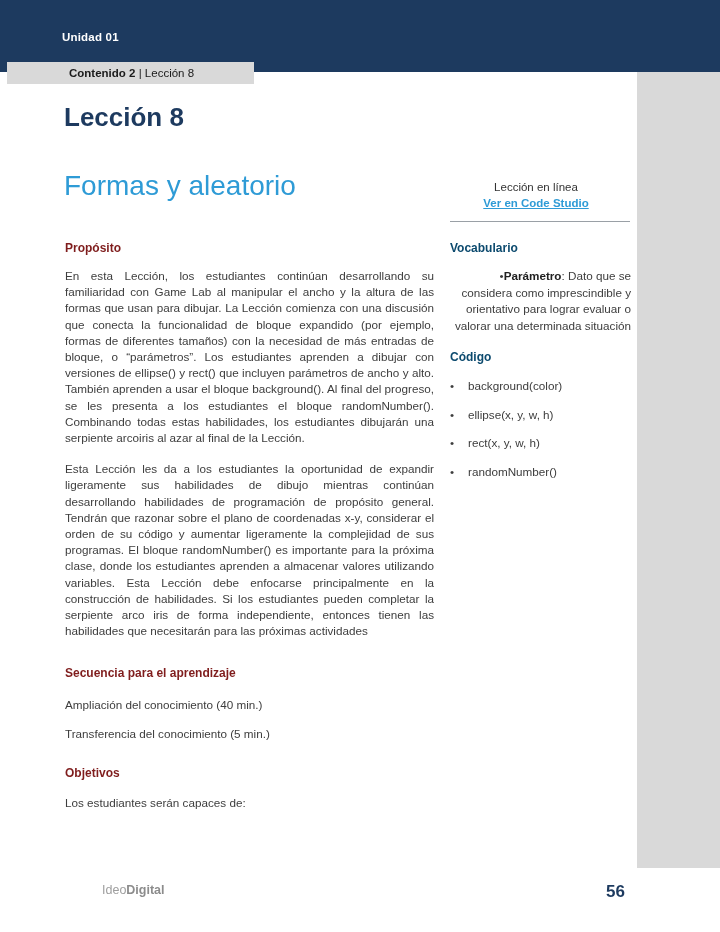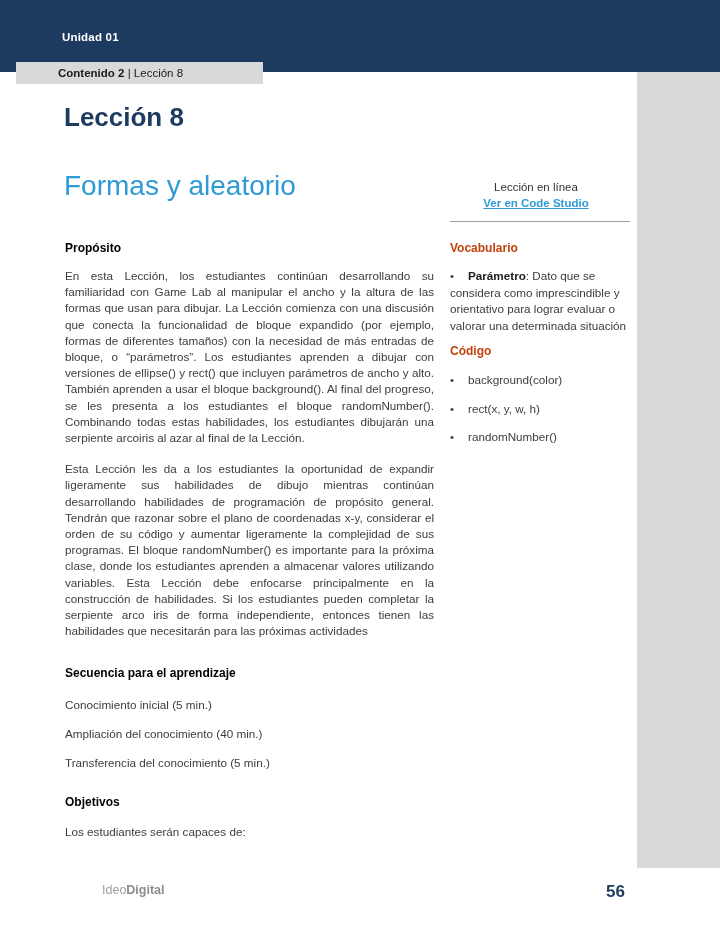--- a/index.html
+++ b/index.html
@@ -15,25 +15,25 @@
     position: absolute; top: 0; left: 0;
     width: 720px; height: 72px;
     background: #1d3a5f;
   }
   .unit-label {
     position: absolute; top: 31px; left: 62px;
     color: #ffffff; font-size: 11.5px; font-weight: bold;
     letter-spacing: 0.2px;
   }
   .breadcrumb {
-    position: absolute; top: 62px; left: 16px;
+    position: absolute; top: 62px; left: 7px;
     width: 247px; height: 22px;
     background: #d9d9d9;
     display: flex; align-items: center;
-    padding-left: 42px;
+    padding-left: 62px;
     font-size: 11.5px; color: #1a1a1a;
     z-index: 2;
     white-space: pre;
   }
   .breadcrumb .bc-bold { font-weight: bold; }
   .gray-band {
     position: absolute; top: 72px; left: 637px;
     width: 83px; height: 796px;
     background: #d9d9d9;
   }
@@ -54,39 +54,39 @@
   .right-divider {
     position: absolute; top: 221px; left: 450px;
     width: 180px; border-top: 1px solid #9aa0a6;
   }
   .left-col {
     position: absolute; top: 241px; left: 65px;
     width: 369px;
     font-size: 11.7px; line-height: 16.2px; color: #3d3d3d;
   }
   .left-col h3 {
-    font-size: 12px; font-weight: bold; color: #000000;
+    font-size: 12px; font-weight: bold; color: #7f1d1d;
     line-height: 14px;
   }
   h3.purpose-head { margin-bottom: 13px; }
   .left-col p.body { text-align: justify; margin-bottom: 15px; }
   h3.seq-head { margin-top: 27px; margin-bottom: 17px; }
   .seq-item { margin-bottom: 13px; line-height: 16px; }
   h3.obj-head { margin-top: 24px; margin-bottom: 15px; }
   .right-col {
     position: absolute; top: 241px; left: 450px;
     width: 181px;
     font-size: 11.7px; line-height: 16.5px; color: #3d3d3d;
   }
   .right-col h4 {
-    font-size: 12px; font-weight: bold; color: #c2410c;
+    font-size: 12px; font-weight: bold; color: #0c4a6e;
     line-height: 14px; margin-bottom: 13px;
   }
   .right-col h4.code-head { margin-bottom: 14px; }
-  .vocab-item { margin-bottom: 10px; }
+  .vocab-item { margin-bottom: 16px; text-align: right; }
   .vocab-item strong { color: #212121; }
   .bullet { display: inline-block; width: 18px; }
   .bullet::before { content: "\2022"; color: #3d3d3d; }
   .code-list { list-style: none; }
   .code-list li { margin-bottom: 12.5px; line-height: 16px; white-space: nowrap; }
   .brand {
     position: absolute; top: 883px; left: 62px;
     font-size: 12.5px; color: #9e9e9e; margin-left: 40px;
   }
   .brand b { color: #8c8c8c; }
@@ -117,35 +117,35 @@
   </div>
 
   <div class="right-divider"></div>
 
   <div class="left-col">
     <h3 class="purpose-head">Propósito</h3>
     <p class="body">En esta Lección, los estudiantes continúan desarrollando su familiaridad con Game Lab al manipular el ancho y la altura de las formas que usan para dibujar. La Lección comienza con una discusión que conecta la funcionalidad de bloque expandido (por ejemplo, formas de diferentes tamaños) con la necesidad de más entradas de bloque, o “parámetros”. Los estudiantes aprenden a dibujar con versiones de ellipse() y rect() que incluyen parámetros de ancho y alto. También aprenden a usar el bloque background(). Al final del progreso, se les presenta a los estudiantes el bloque randomNumber(). Combinando todas estas habilidades, los estudiantes dibujarán una serpiente arcoiris al azar al final de la Lección.</p>
     <p class="body">Esta Lección les da a los estudiantes la oportunidad de expandir ligeramente sus habilidades de dibujo mientras continúan desarrollando habilidades de programación de propósito general. Tendrán que razonar sobre el plano de coordenadas x-y, considerar el orden de su código y aumentar ligeramente la complejidad de sus programas. El bloque randomNumber() es importante para la próxima clase, donde los estudiantes aprenden a almacenar valores utilizando variables. Esta Lección debe enfocarse principalmente en la construcción de habilidades. Si los estudiantes pueden completar la serpiente arco iris de forma independiente, entonces tienen las habilidades que necesitarán para las próximas actividades</p>
 
     <h3 class="seq-head">Secuencia para el aprendizaje</h3>
-    <p class="seq-item">Conocimiento inicial (5 min.)</p>
     <p class="seq-item">Ampliación del conocimiento (40 min.)</p>
     <p class="seq-item">Transferencia del conocimiento (5 min.)</p>
 
     <h3 class="obj-head">Objetivos</h3>
     <p class="seq-item">Los estudiantes serán capaces de:</p>
   </div>
 
   <div class="right-col">
     <h4>Vocabulario</h4>
     <p class="vocab-item"><span class="bullet"></span><strong>Parámetro</strong><span>: Dato que se considera como imprescindible y orientativo para lograr evaluar o valorar una determinada situación</span></p>
 
     <h4 class="code-head">Código</h4>
     <ul class="code-list">
       <li><span class="bullet"></span><span>background(color)</span></li>
+      <li><span class="bullet"></span><span>ellipse(x, y, w, h)</span></li>
       <li><span class="bullet"></span><span>rect(x, y, w, h)</span></li>
       <li><span class="bullet"></span><span>randomNumber()</span></li>
     </ul>
   </div>
 
   <div class="brand"><span>Ideo</span><b>Digital</b></div>
   <div class="page-num">56</div>
 
 </div>
 

